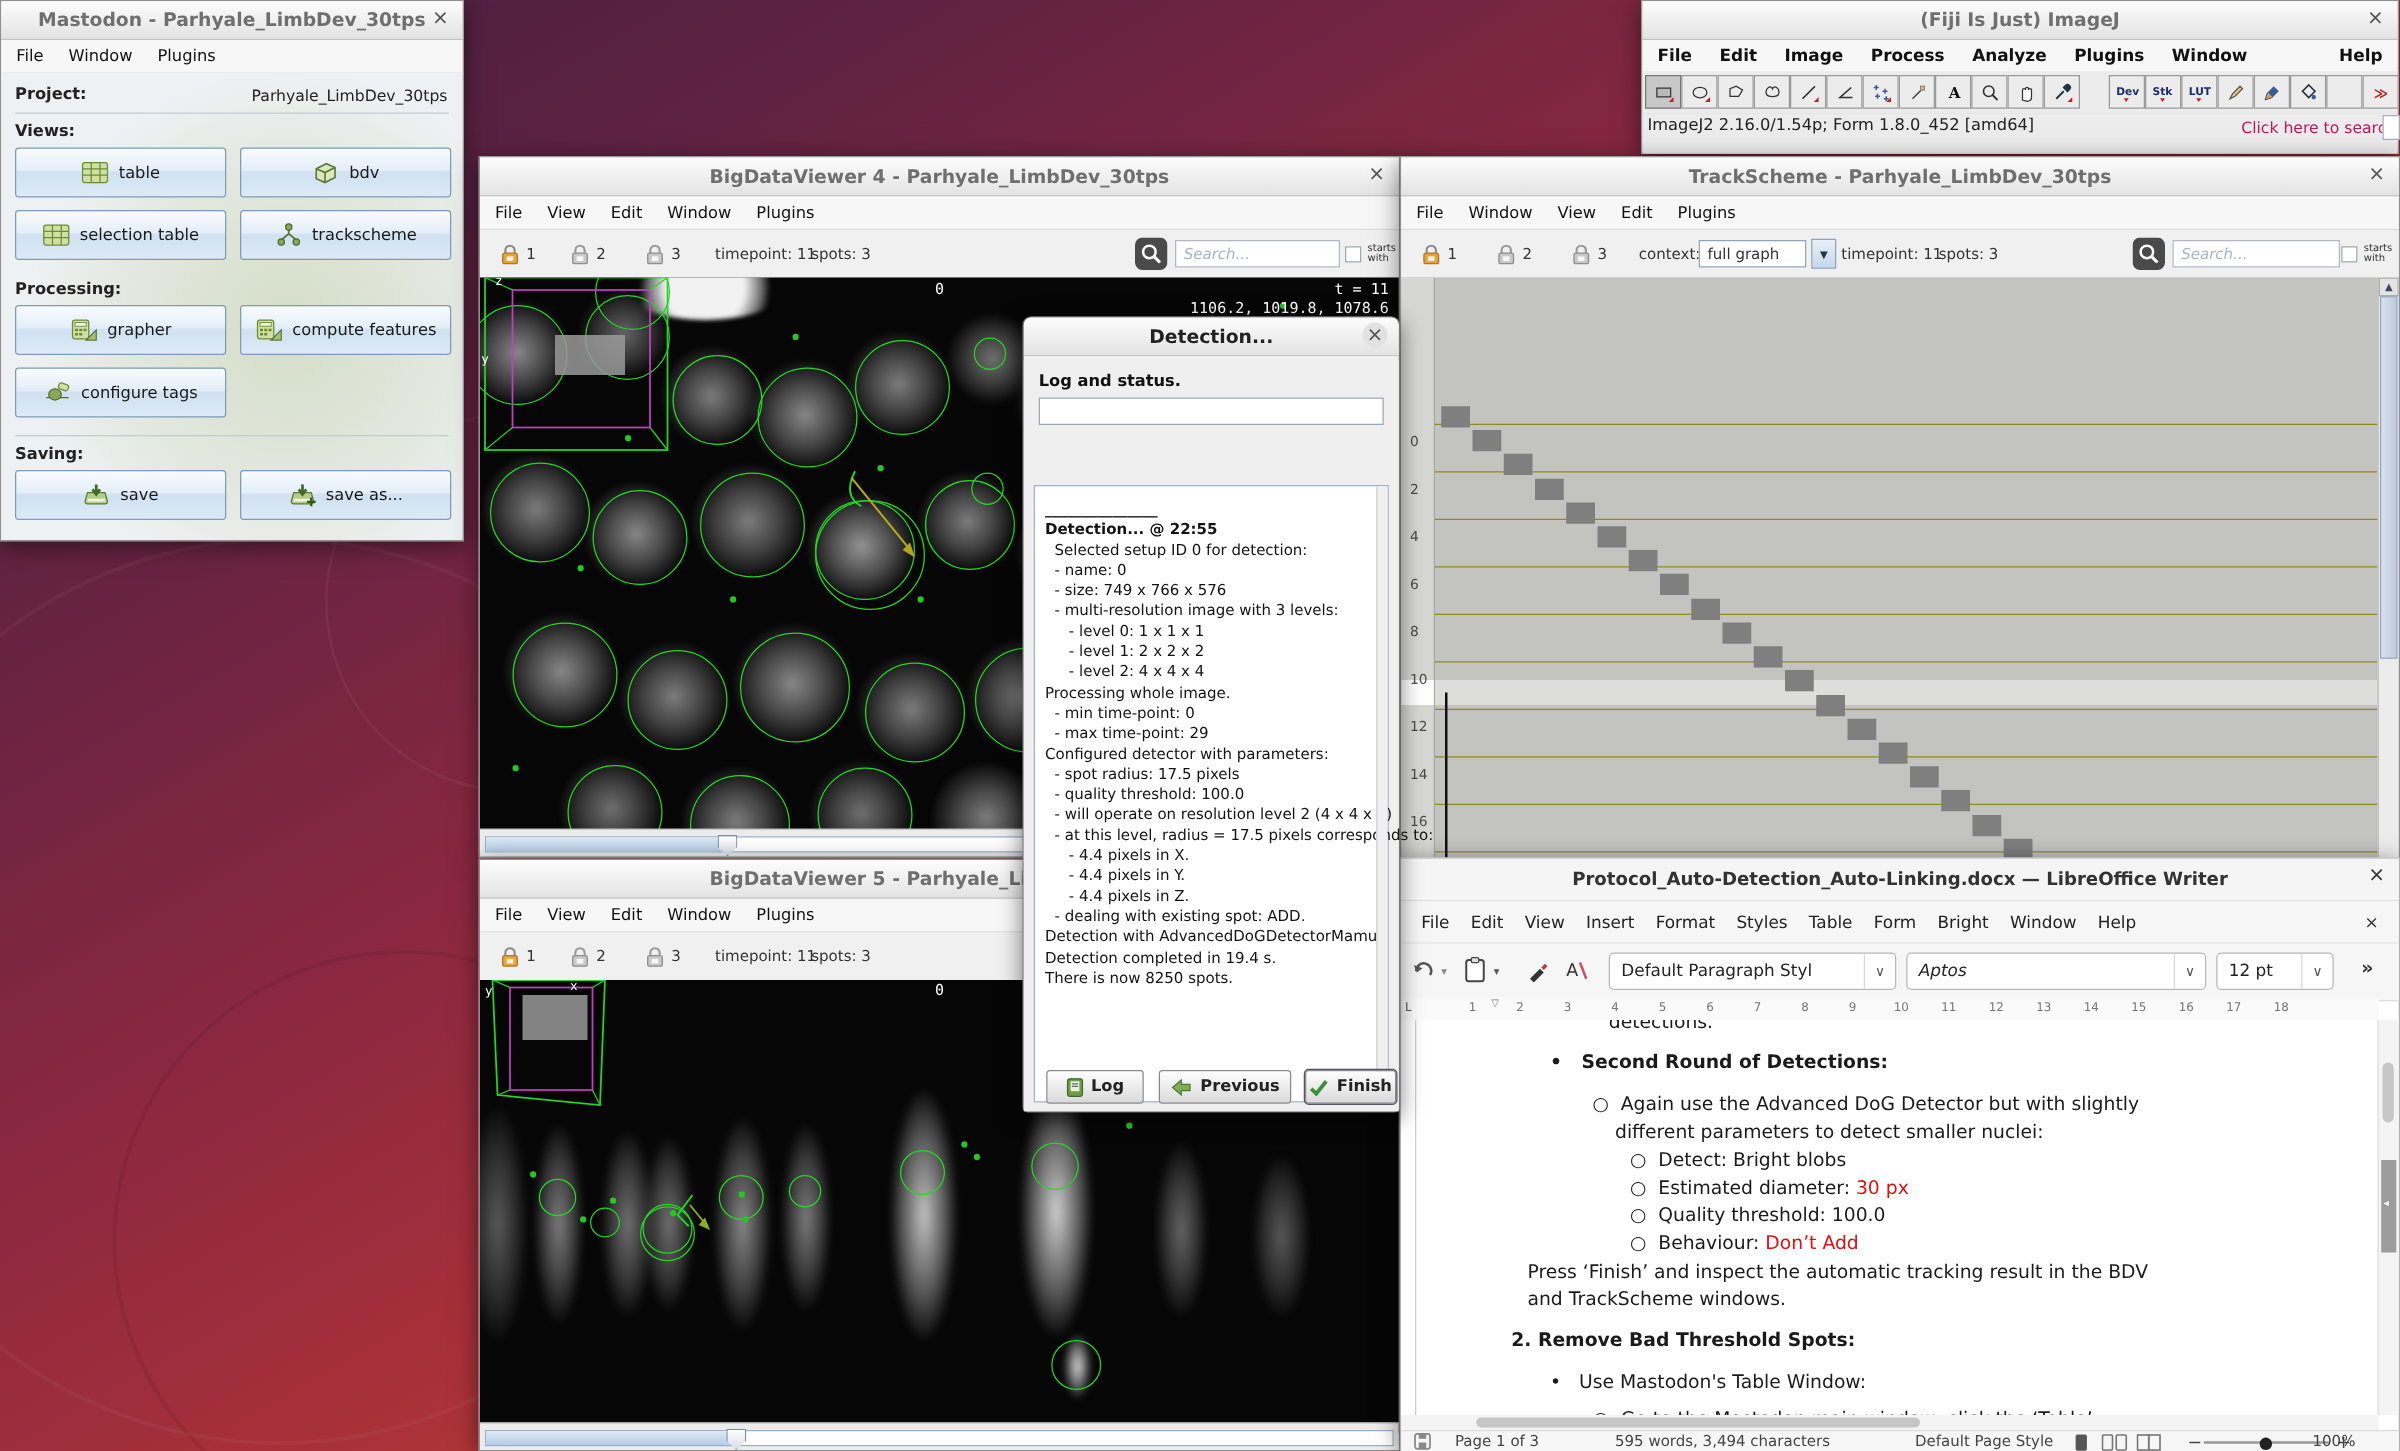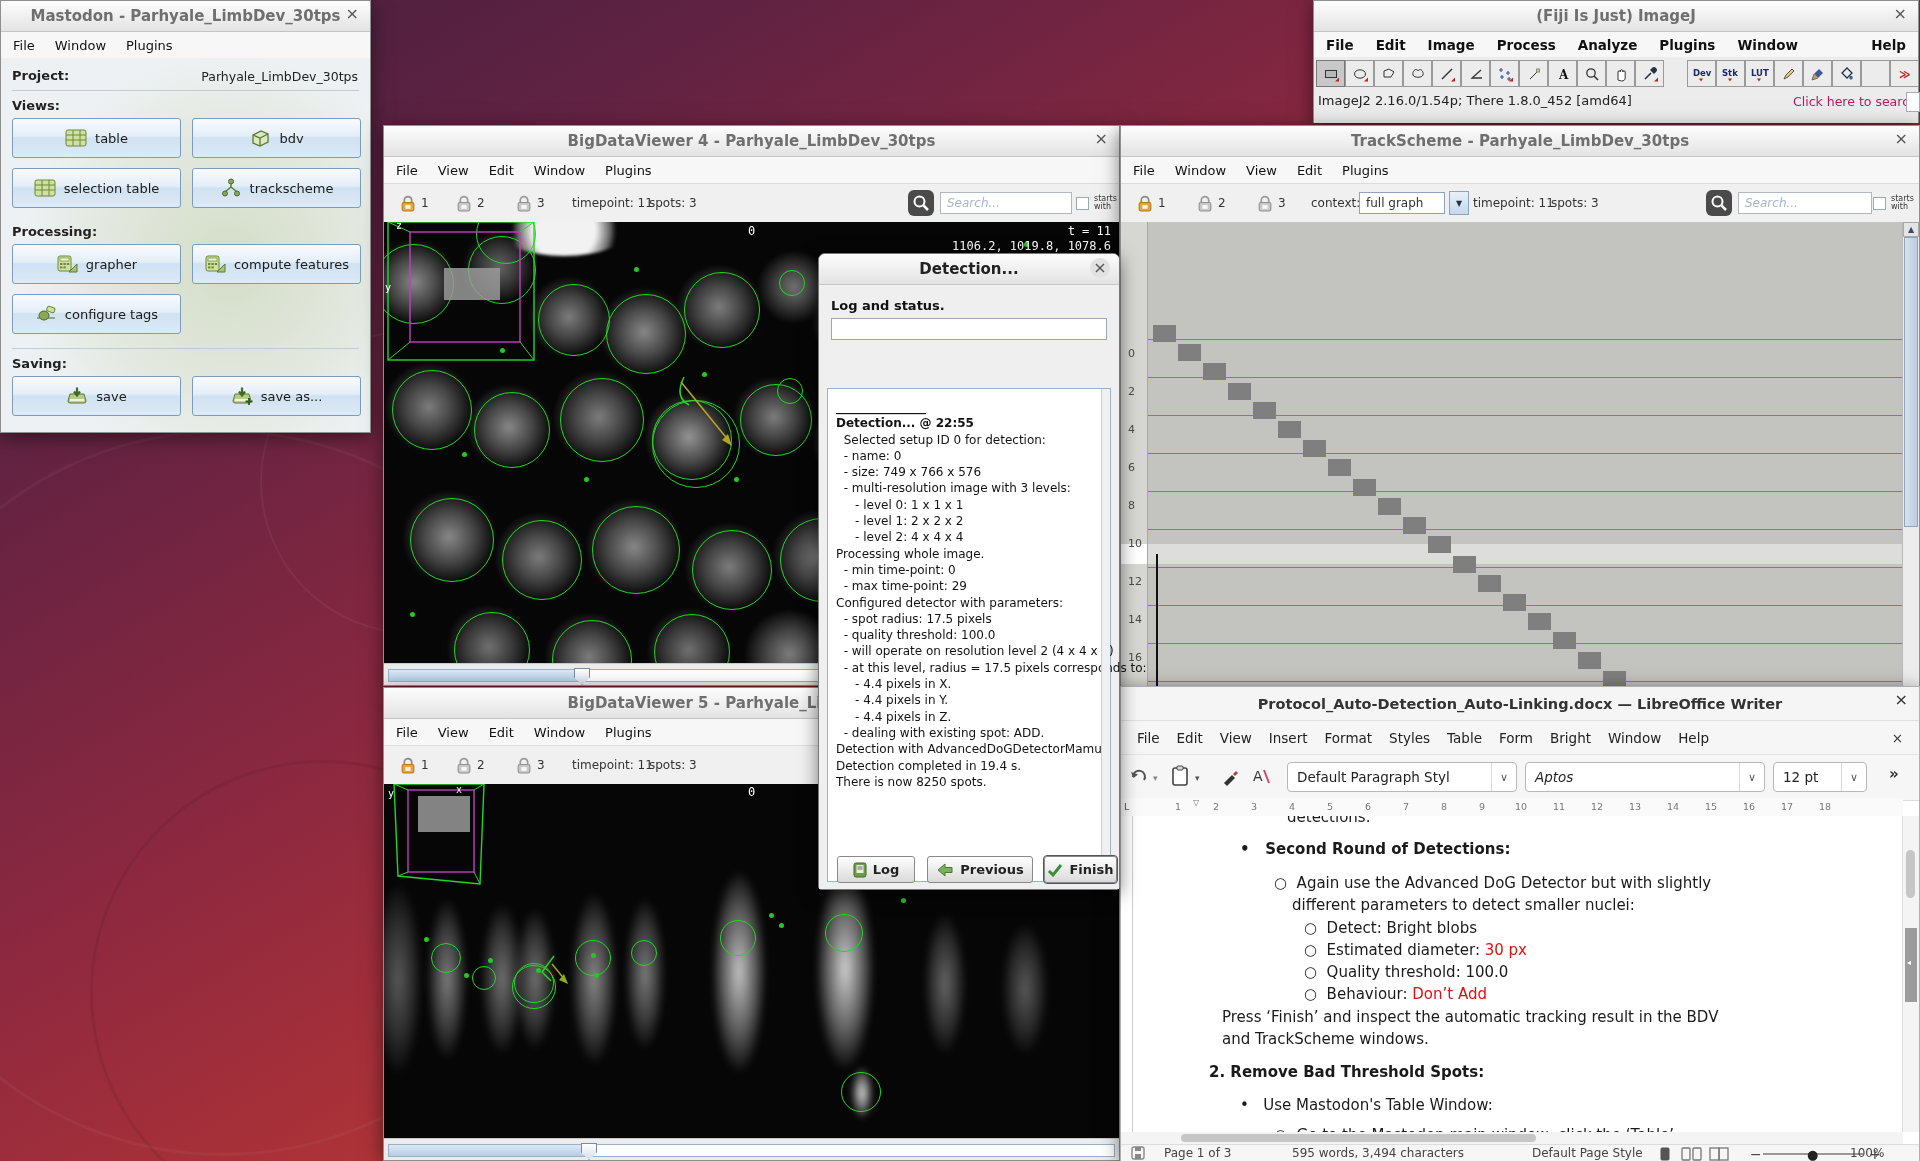--- a/index.html
+++ b/index.html
@@ -237,21 +237,21 @@
         </svg>
       </div>
       <div class="ijtool" style="left:547px"></div>
       <div class="ijtool" style="left:576px">
         <svg width="16" height="16" viewBox="0 0 16 16">
           <text x="2" y="12" font-size="11" font-weight="bold" fill="#c02020">≫</text>
         </svg>
       </div>
     </div>
   <div class="ijstatus">
-    <span style="position:absolute;left:4px;top:2px">ImageJ2 2.16.0/1.54p; There 1.8.0_452 [amd64]</span>
+    <span style="position:absolute;left:4px;top:2px">ImageJ2 2.16.0/1.54p; Form 1.8.0_452 [amd64]</span>
     <span style="position:absolute;left:479px;top:3px;color:#be185d;font-size:12.5px">Click here to search</span>
     <span style="position:absolute;left:592px;top:1px;width:12px;height:18px;background:#fff;border:1px solid #aab"></span>
   </div>
 </div>
 
 <div class="win" id="mastodon" style="left:0;top:0;width:371px;height:433px;z-index:15">
   <div class="titlebar">
     <span>Mastodon - Parhyale_LimbDev_30tps</span>
     <span class="tclose">×</span>
   </div>

